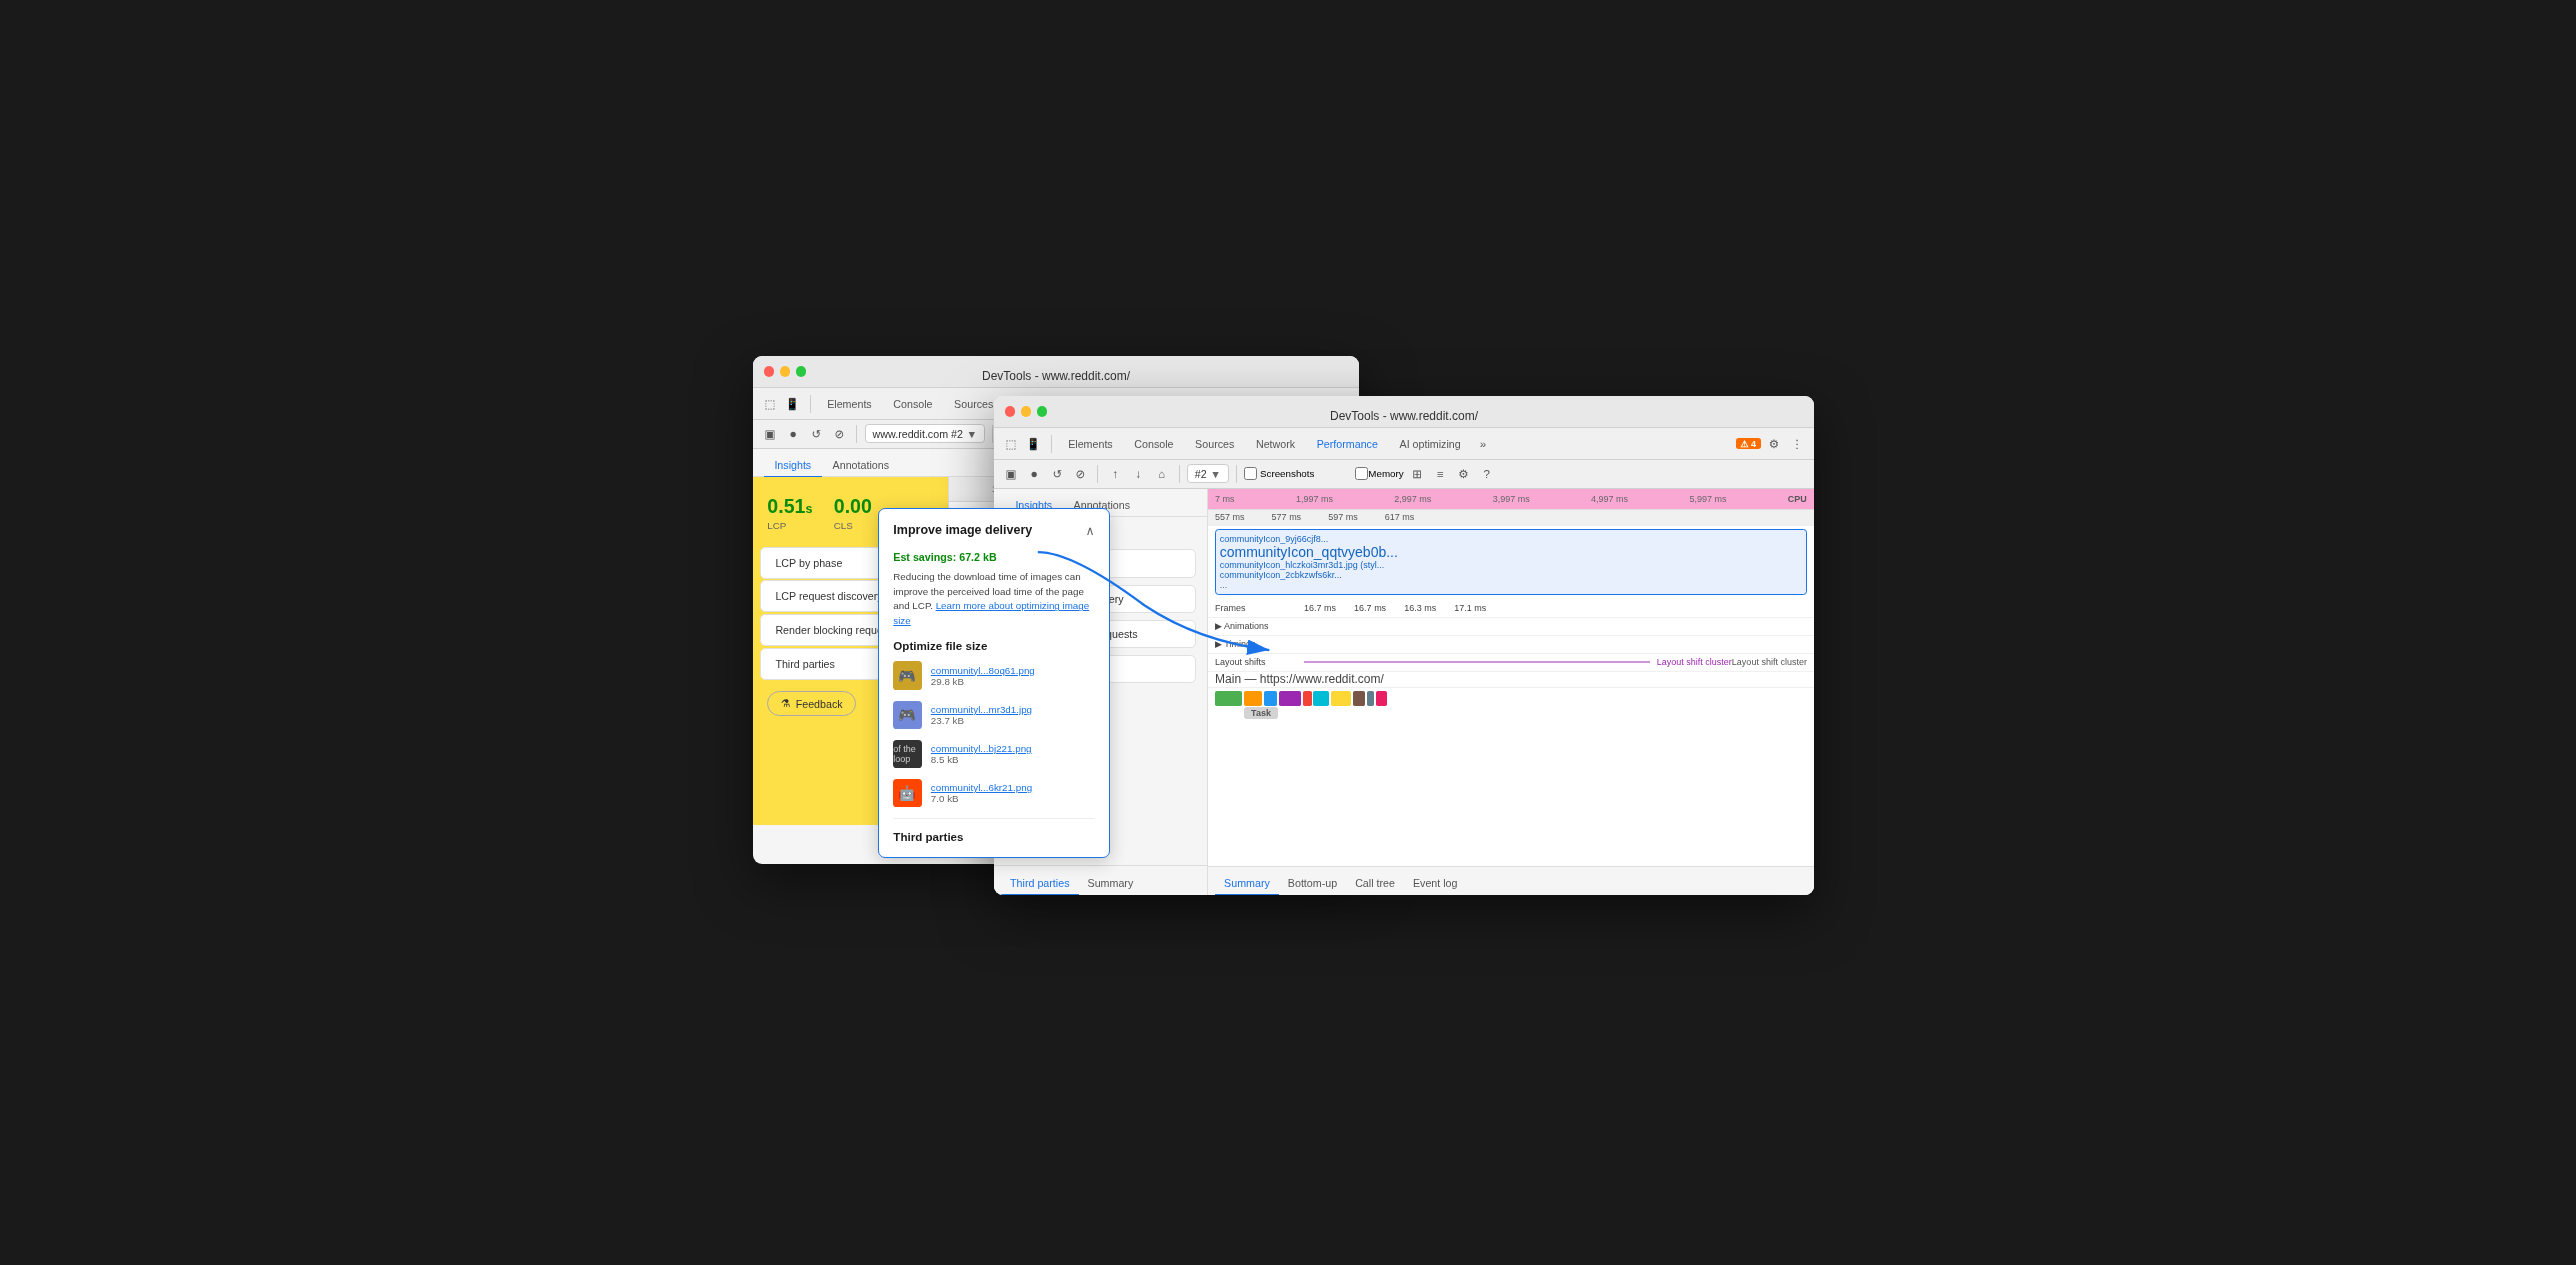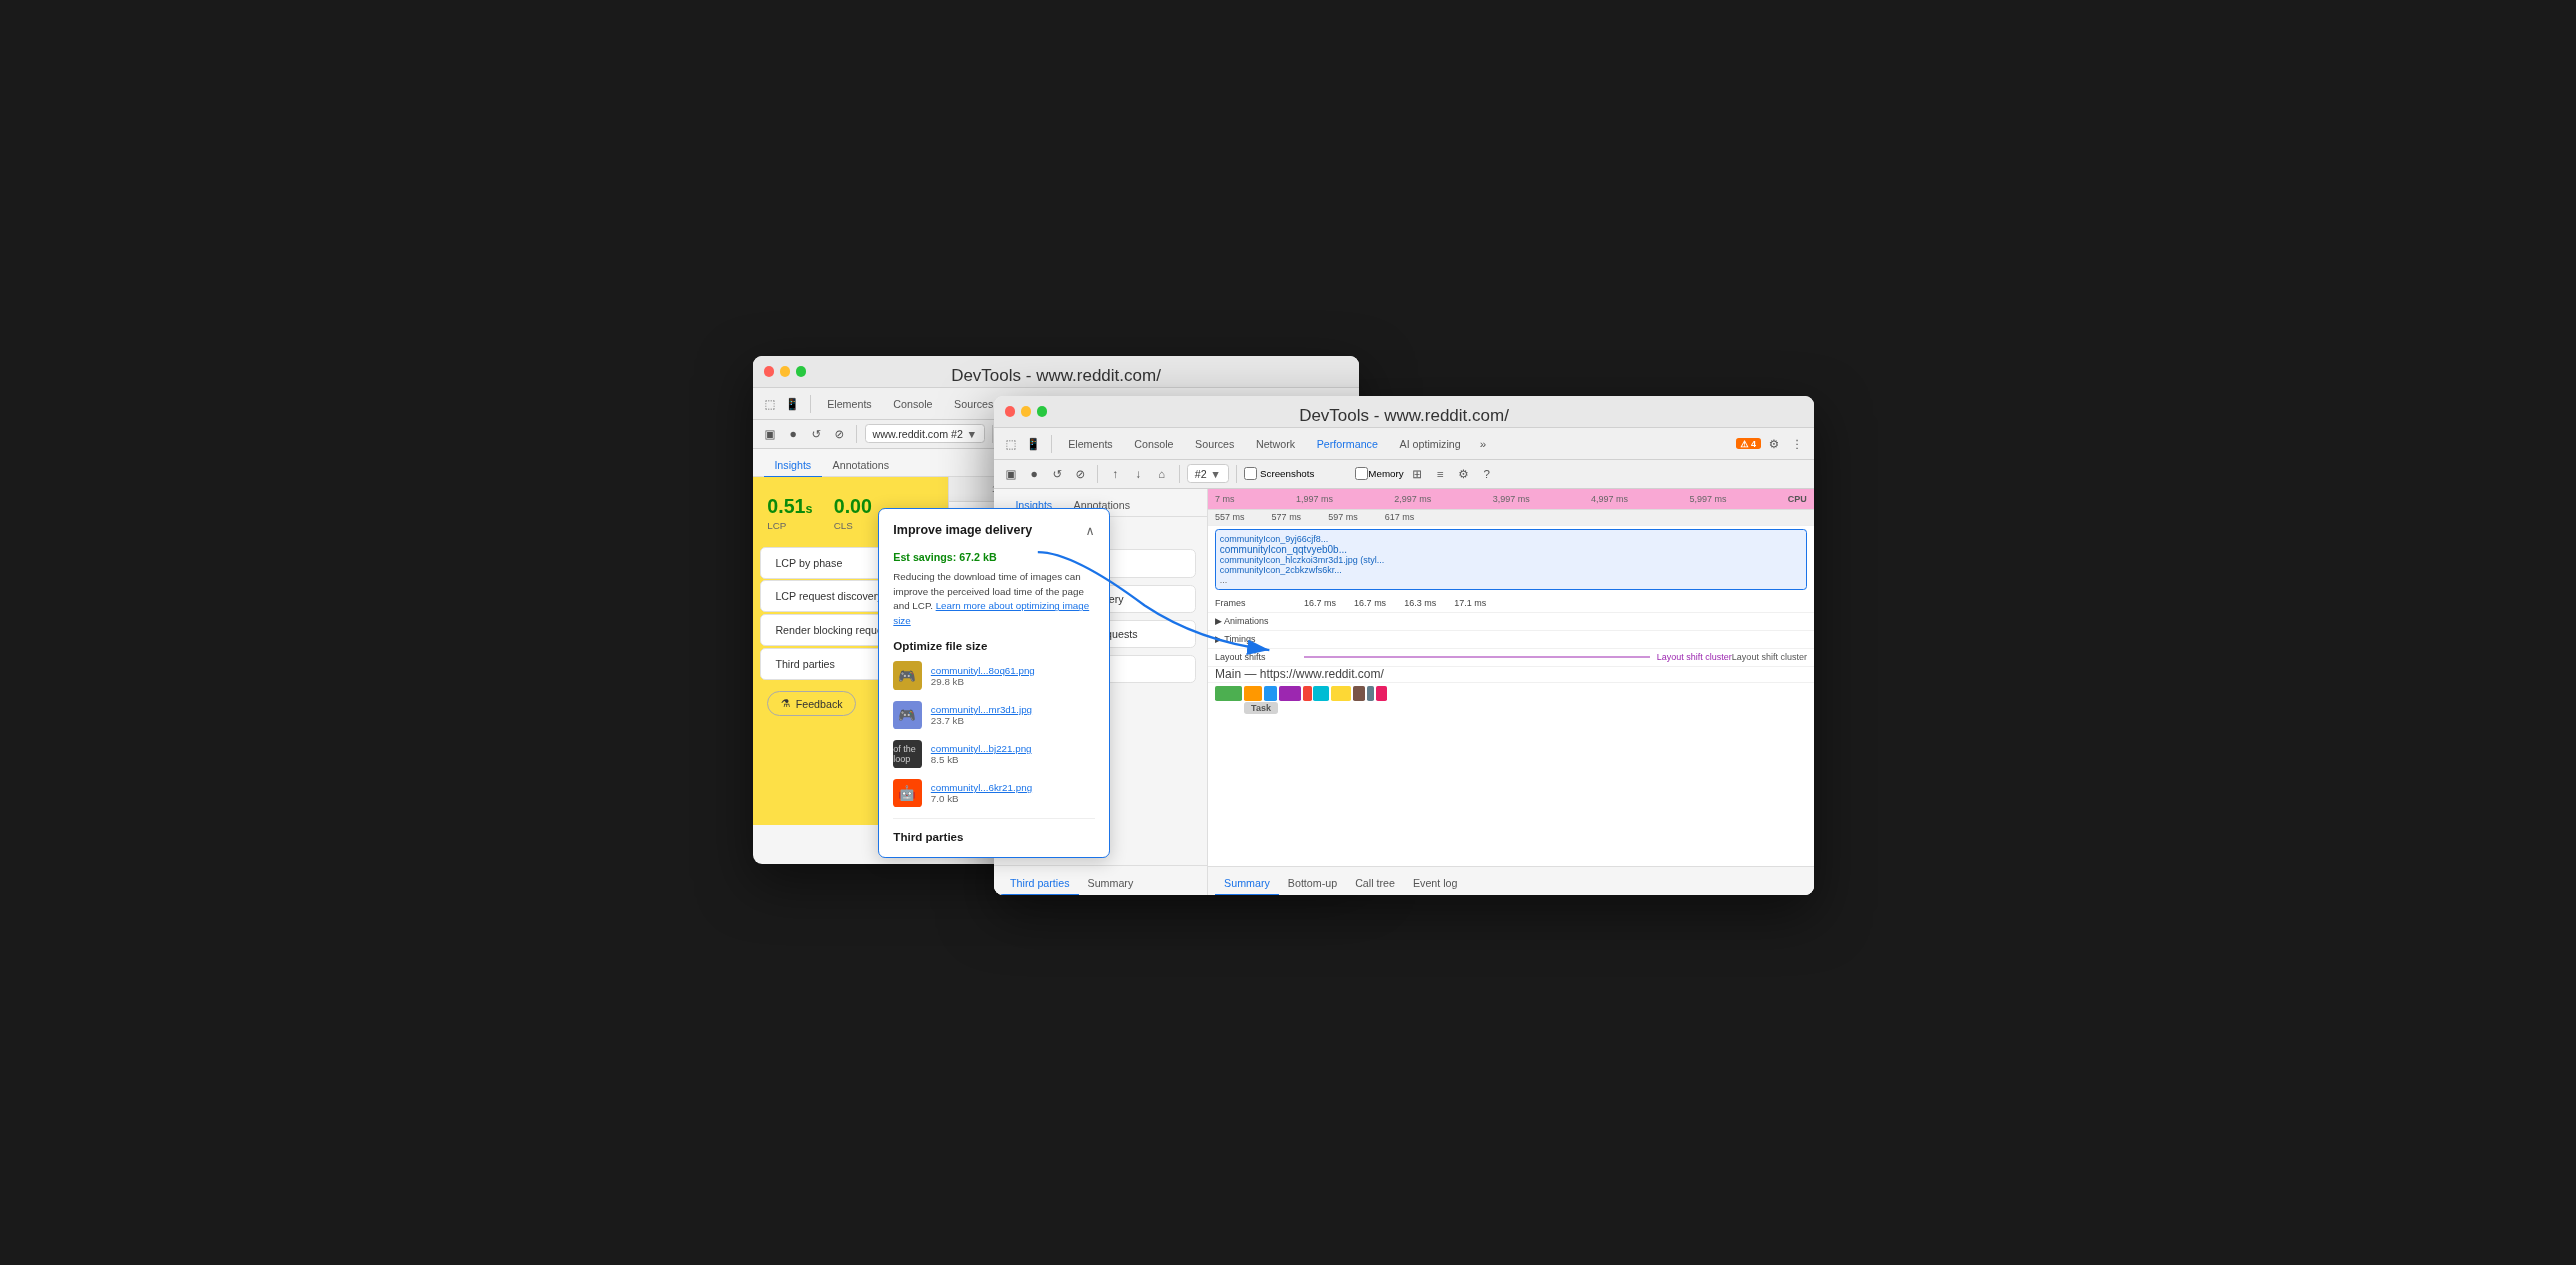--- a/index.html
+++ b/index.html
@@ -68,21 +68,21 @@
       border-radius: 50%;
     }
     .tl-red { background: #ff5f57; }
     .tl-yellow { background: #ffbd2e; }
     .tl-green { background: #28c840; }
 
     .title-bar-title {
       position: absolute;
       left: 50%;
       transform: translateX(-50%);
-      font-size: 17px;
+      font-size: 12px;
       color: #333;
       font-weight: 500;
       margin-top: 8px;
     }
 
     
     .toolbar {
       background: #f0f0f0;
       height: 32px;
       display: flex;
@@ -742,21 +742,21 @@
 
         <div style="height:16px;background:#f0f0f0;border-bottom:0.9px solid #eee;display:flex;align-items:center;padding:0 7.1px;font-size:9px;color:#555;gap:27px;">
           <span>557 ms</span>
           <span>577 ms</span>
           <span>597 ms</span>
           <span>617 ms</span>
         </div>
 
         <div style="background:#e8f0fe;border:1.8px solid #1a73e8;margin:3.6px 7.1px;border-radius:3.6px;padding:3.6px;">
           <div style="font-size:9px;color:#1565c0;white-space:nowrap;overflow:hidden;text-overflow:ellipsis;">communityIcon_9yj66cjf8...</div>
-          <div style="font-size:10px;color:#1565c0;white-space:nowrap;overflow:hidden;text-overflow:ellipsis;">communityIcon_qqtvyeb0b...</div>
+          <div style="font-size:14px;color:#1565c0;white-space:nowrap;overflow:hidden;text-overflow:ellipsis;">communityIcon_qqtvyeb0b...</div>
           <div style="font-size:9px;color:#1565c0;white-space:nowrap;overflow:hidden;text-overflow:ellipsis;">communityIcon_hlczkoi3mr3d1.jpg (styl...</div>
           <div style="font-size:9px;color:#1565c0;white-space:nowrap;overflow:hidden;text-overflow:ellipsis;">communityIcon_2cbkzwfs6kr...</div>
           <div style="font-size:9px;color:#666;">...</div>
         </div>
 
         <div style="display:flex;align-items:center;height:19.6px;padding:0 7.1px;border-bottom:0.9px solid #f0f0f0;font-size:9px;color:#444;">
           <span style="width:89px;flex-shrink:0;">Frames</span>
           <div style="display:flex;gap:18px;">
             <span>16.7 ms</span>
             <span>16.7 ms</span>

